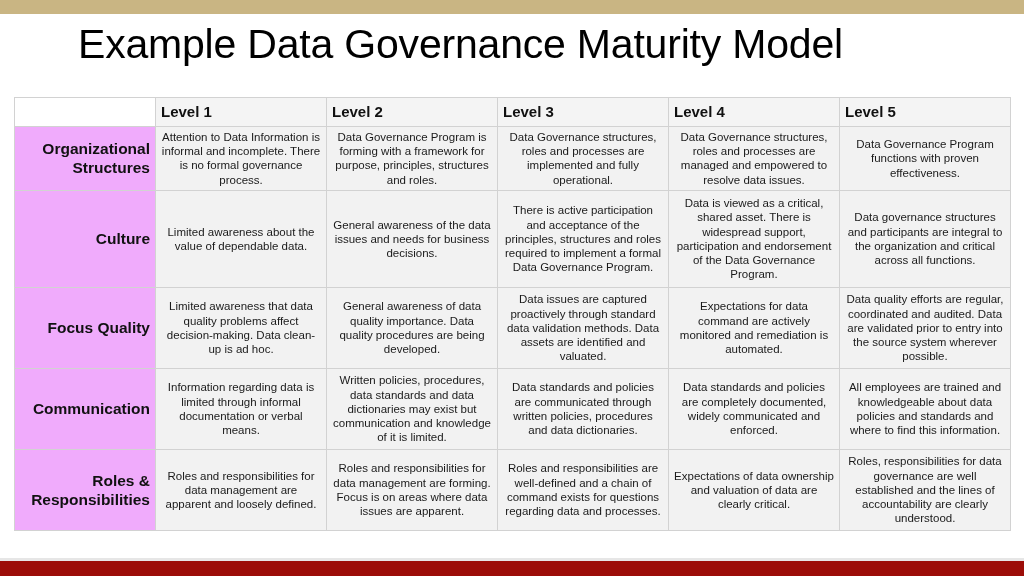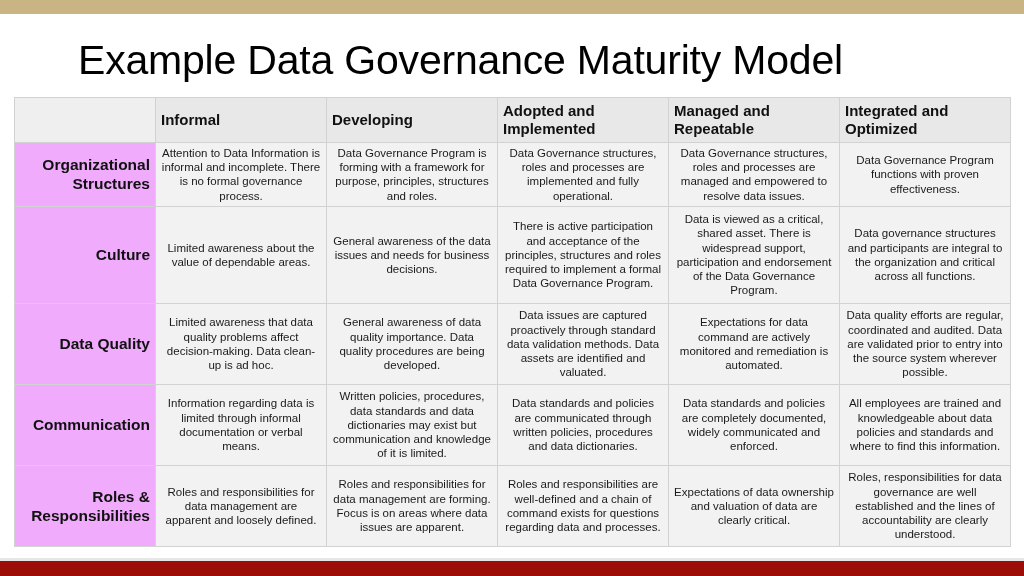--- a/index.html
+++ b/index.html
@@ -36,21 +36,21 @@
     left: 0; top: 558px;
     width: 1024px;
     height: 3px;
     background: #e6e6e6;
   }
 
   
   #page-title {
     position: absolute;
     left: 78px;
-    top: 36px;
+    top: 20px;
     font-size: 41px;
     line-height: 48px;
     font-weight: 400;
     color: #000000;
     letter-spacing: -0.2px;
     white-space: nowrap;
   }
 
   
   #maturity-table {
@@ -133,49 +133,49 @@
 <table id="maturity-table">
   <colgroup>
     <col class="rowhead-col">
     <col class="level-col">
     <col class="level-col">
     <col class="level-col">
     <col class="level-col">
     <col class="level-col">
   </colgroup>
   <tbody>
-    <tr class="head-row-2">
+    <tr class="head-row-1">
       <td class="corner-cell"></td>
-      <td class="level-name">Informal</td>
-      <td class="level-name">Developing</td>
-      <td class="level-name">Adopted and Implemented</td>
-      <td class="level-name">Managed and Repeatable</td>
-      <td class="level-name">Integrated and Optimized</td>
+      <td class="level-num">Level 1</td>
+      <td class="level-num">Level 2</td>
+      <td class="level-num">Level 3</td>
+      <td class="level-num">Level 4</td>
+      <td class="level-num">Level 5</td>
     </tr>
 
     <tr class="r-org">
       <td class="row-head">Organizational Structures</td>
       <td class="cell">Attention to Data Information is informal and incomplete.  There is no formal governance process.</td>
       <td class="cell">Data Governance Program is forming with a framework for purpose, principles, structures and roles.</td>
       <td class="cell">Data Governance structures, roles and processes are implemented and fully operational.</td>
       <td class="cell">Data Governance structures, roles and processes are managed and empowered to resolve data issues.</td>
       <td class="cell">Data Governance Program functions with proven effectiveness.</td>
     </tr>
 
     <tr class="r-cult">
       <td class="row-head">Culture</td>
-      <td class="cell">Limited awareness about the value of dependable areas.</td>
+      <td class="cell">Limited awareness about the value of dependable data.</td>
       <td class="cell">General awareness of the data issues  and needs for business decisions.</td>
       <td class="cell">There is active participation and acceptance of the principles, structures and roles required to implement a formal Data Governance Program.</td>
       <td class="cell">Data is viewed as a critical, shared asset. There is widespread support, participation and endorsement of the Data Governance Program.</td>
       <td class="cell">Data governance structures and participants are integral to the organization and critical across all functions.</td>
     </tr>
 
     <tr class="r-dq">
-      <td class="row-head">Data Quality</td>
+      <td class="row-head">Focus Quality</td>
       <td class="cell">Limited awareness that data quality problems affect decision-making. Data clean-up is ad hoc.</td>
       <td class="cell">General awareness of data quality importance.  Data quality procedures are being developed.</td>
       <td class="cell">Data issues are captured proactively through standard data validation methods. Data assets are identified and valuated.</td>
       <td class="cell">Expectations for data command are actively monitored and remediation is automated.</td>
       <td class="cell">Data quality efforts are regular, coordinated and audited. Data are validated prior to entry into the source system wherever possible.</td>
     </tr>
 
     <tr class="r-comm">
       <td class="row-head">Communication</td>
       <td class="cell">Information regarding data is limited through informal documentation or verbal means.</td>

